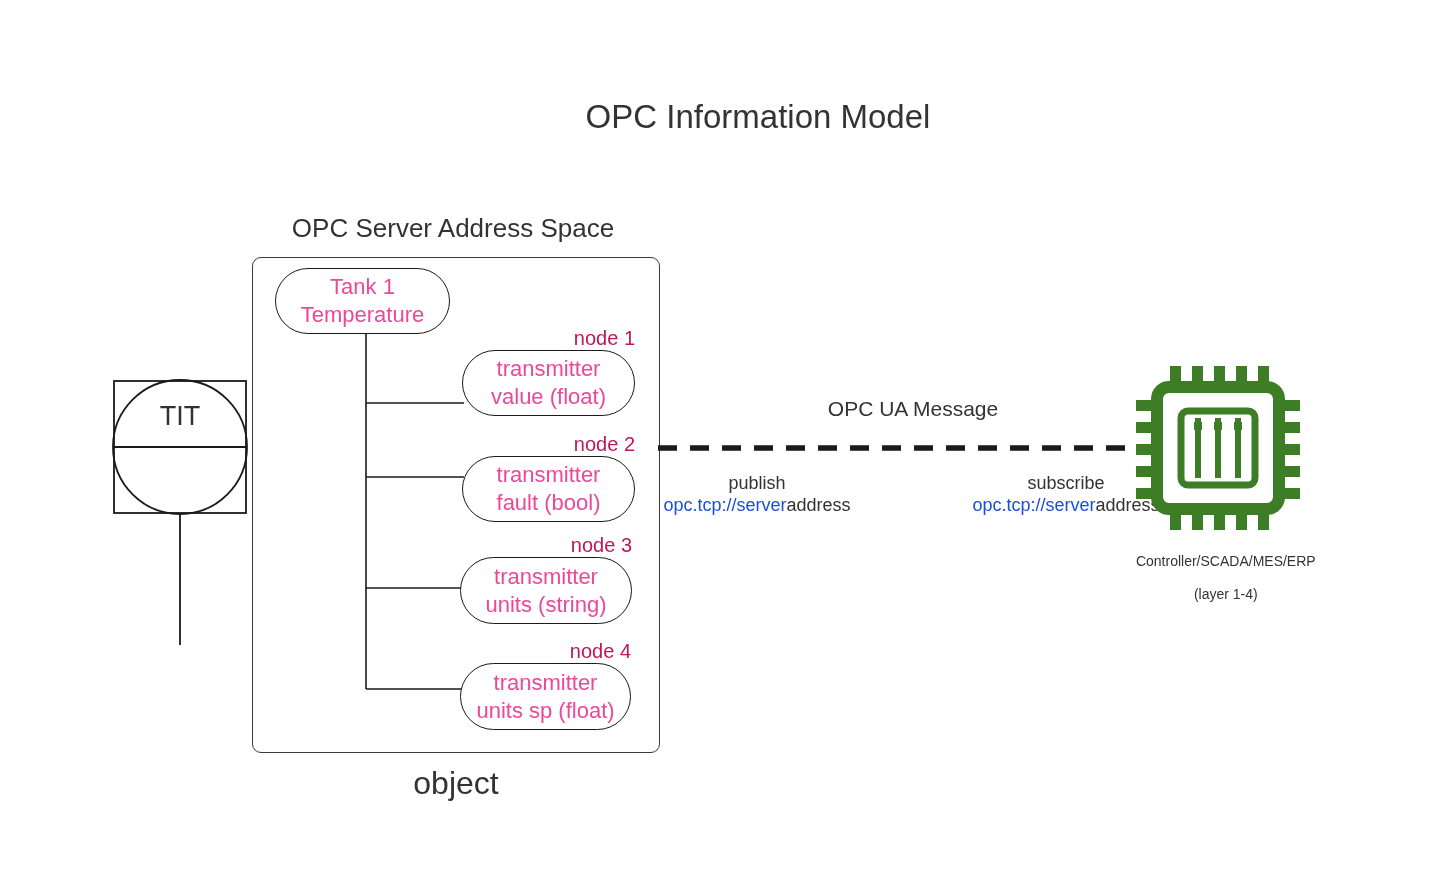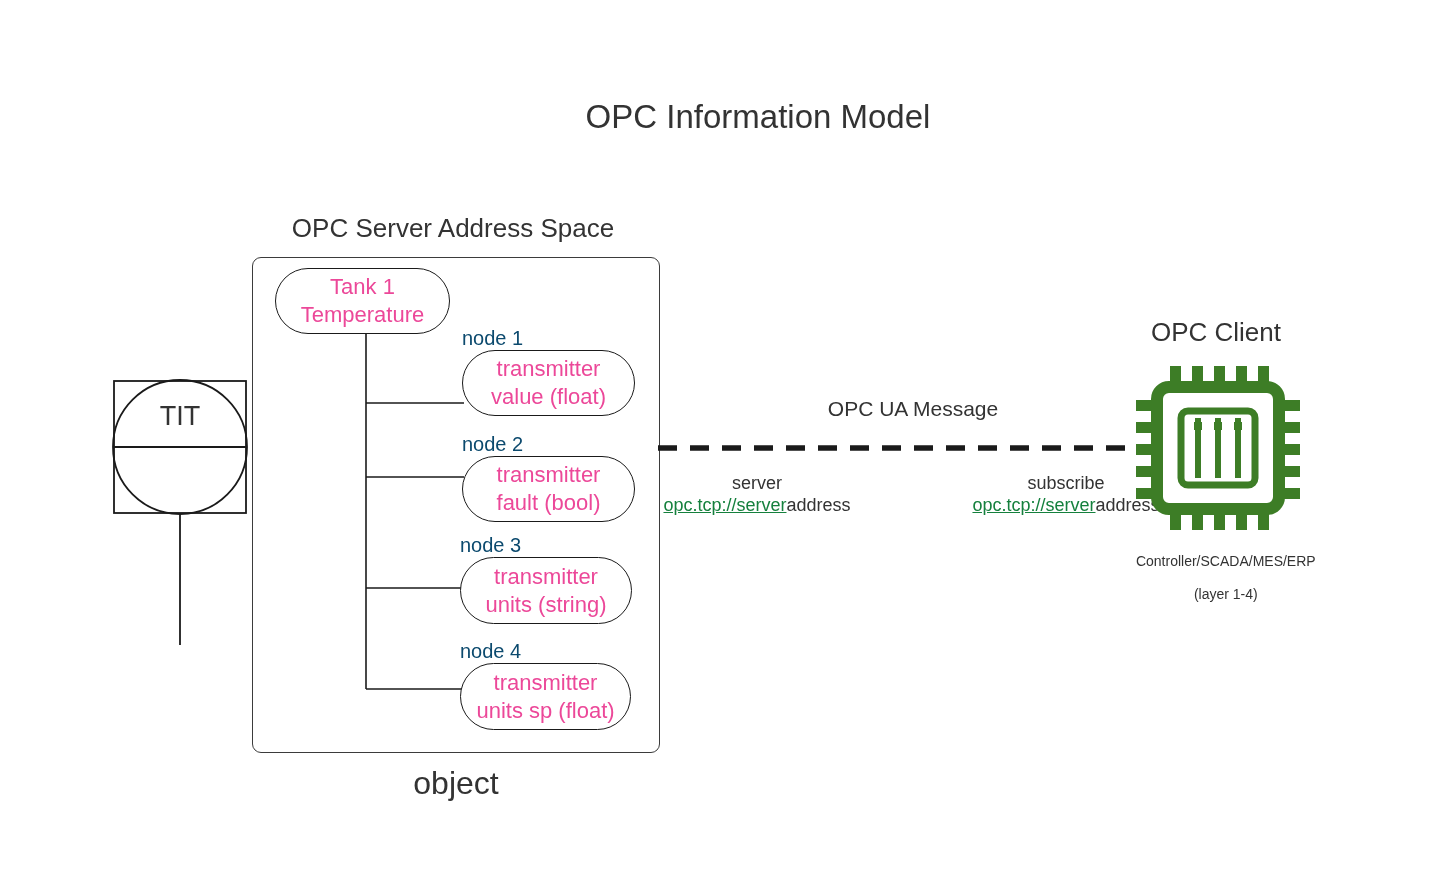--- a/index.html
+++ b/index.html
@@ -91,22 +91,22 @@
     border-radius: 33px;
   }
   #bubble-n1 { left: 430px; top: 350px; width: 173px; height: 66px; border-radius: 33px; }
   #bubble-n2 { left: 430px; top: 456px; width: 173px; height: 66px; border-radius: 33px; }
   #bubble-n3 { left: 428px; top: 557px; width: 172px; height: 67px; border-radius: 34px; }
   #bubble-n4 { left: 428px; top: 663px; width: 171px; height: 67px; border-radius: 34px; }
 
   .node-cap {
     position: absolute;
     font-size: 20px;
-    color: #0c4a6e;
-    text-align: left;
+    color: #be185d;
+    text-align: right;
     white-space: pre;
     z-index: 4;
   }
   #cap-n1 { left: 430px; top: 327px; width: 173px; }
   #cap-n2 { left: 430px; top: 433px; width: 173px; }
   #cap-n3 { left: 428px; top: 534px; width: 172px; }
   #cap-n4 { left: 428px; top: 640px; width: 171px; }
 
   
   #connectors, #tit-svg, #dashline, #chip {
@@ -123,33 +123,32 @@
     position: absolute;
     text-align: center;
     font-size: 18px;
     color: #333333;
     line-height: 1.24;
   }
   #publish-block { left: 600px; top: 472px; width: 250px; }
   #subscribe-block { left: 910px; top: 472px; width: 248px; }
   .ps-title { display: block; white-space: pre; }
   .ps-url   { display: block; white-space: pre; }
-  .ps-url .lnk { text-decoration: underline; color: #15803d; }
+  .ps-url .lnk { color: #1d4ed8; }
   .ps-url .plain { text-decoration: none; }
 </style>
 </head>
 <body>
 
 <div id="canvas">
 
   <div class="txt" id="title">OPC Information Model</div>
 
   <div class="txt" id="server-label">OPC Server Address Space</div>
 
-  <div class="txt" id="client-label">OPC Client</div>
 
   <div id="server-box"></div>
 
   <svg id="connectors">
     <g stroke="#1a1a1a" stroke-width="1.6" fill="none">
 
       <path d="M 334 334 L 334 689"></path>
 
       <path d="M 334 403 L 432 403"></path>
 
@@ -200,21 +199,21 @@
     <text x="70" y="47" text-anchor="middle" font-family="Liberation Sans, sans-serif" font-size="27" fill="#333333">TIT</text>
   </svg>
 
   <div class="txt" id="ua-msg-label">OPC UA Message</div>
 
   <svg id="dashline" viewBox="0 0 500 20">
     <line x1="0" y1="10" x2="498" y2="10" stroke="#1a1a1a" stroke-width="5.5" stroke-dasharray="19,13"></line>
   </svg>
 
   <div class="ps-block" id="publish-block">
-    <span class="ps-title">server</span>
+    <span class="ps-title">publish</span>
     <span class="ps-url"><span class="lnk">opc.tcp://server</span><span class="plain">address</span></span>
   </div>
 
   <div class="ps-block" id="subscribe-block">
     <span class="ps-title">subscribe</span>
     <span class="ps-url"><span class="lnk">opc.tcp://server</span><span class="plain">address</span></span>
   </div>
 
   <svg id="chip" viewBox="0 0 164 164">
     <g fill="#3d7d26">

